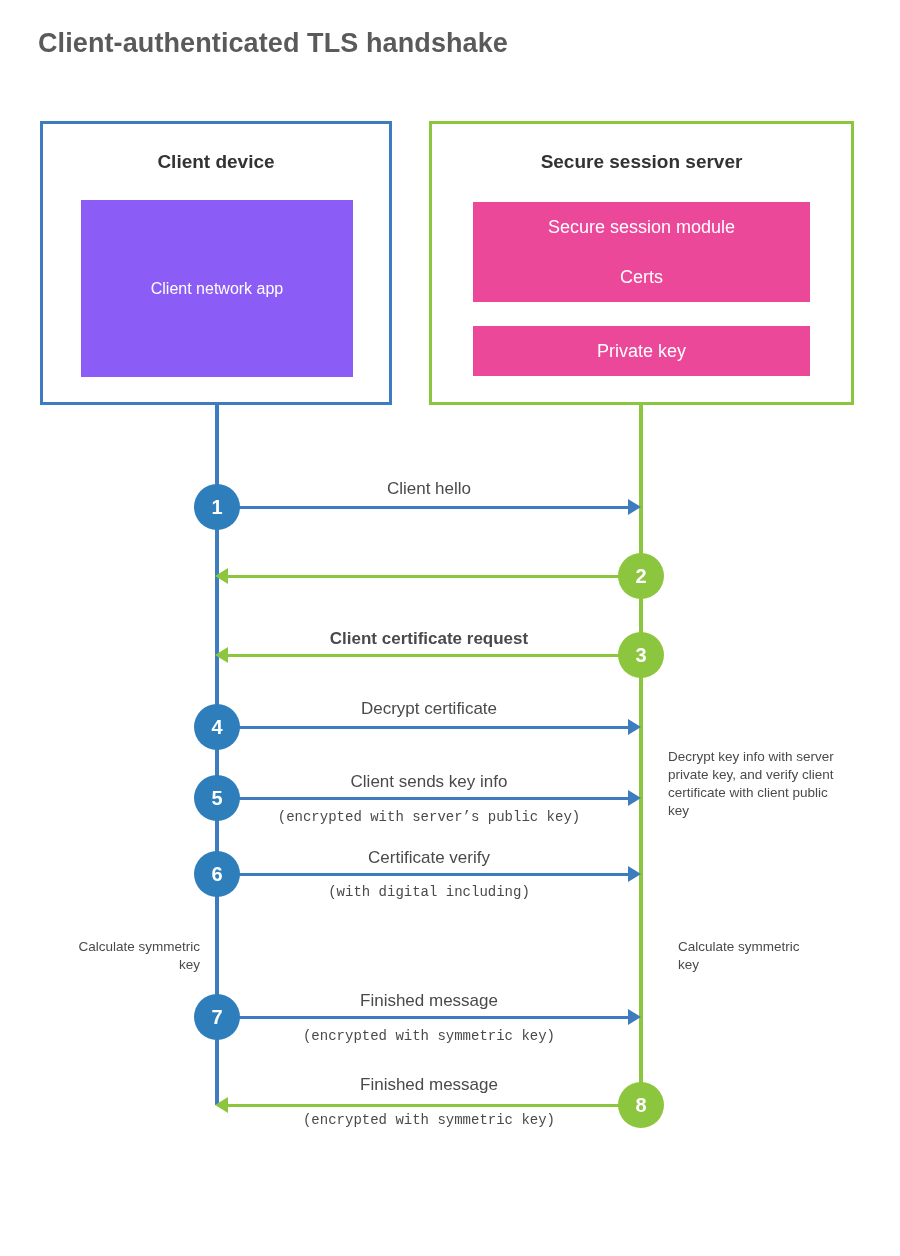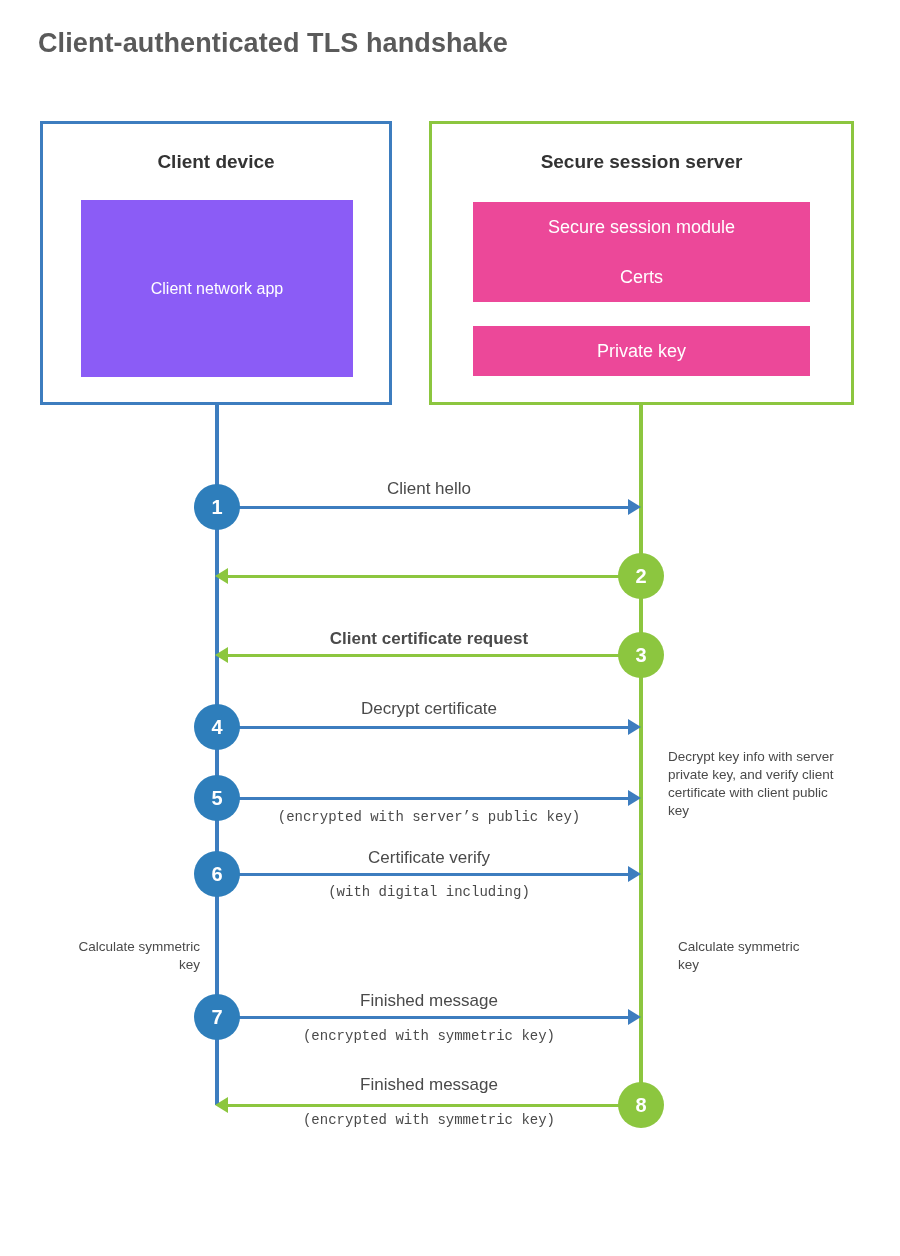--- a/index.html
+++ b/index.html
@@ -213,20 +213,21 @@
   <div class="msg-label" style="left:217px; top:629px; width:424px;font-weight:bold;">Client certificate request</div>
   <div class="msg-line green" style="left:228px; top:654px; width:413px;"></div>
   <div class="msg-head left green" style="left:215px; top:647px;"></div>
   <div class="step-circle green" style="left:618px; top:632px;">3</div>
 
   <div class="msg-label" style="left:217px; top:699px; width:424px;">Decrypt certificate</div>
   <div class="msg-line blue" style="left:217px; top:726px; width:411px;"></div>
   <div class="msg-head right blue" style="left:628px; top:719px;"></div>
   <div class="step-circle blue" style="left:194px; top:704px;">4</div>
 
+  <div class="msg-label" style="left:217px; top:772px; width:424px;">Client sends key info</div>
   <div class="msg-line blue" style="left:217px; top:797px; width:411px;"></div>
   <div class="msg-head right blue" style="left:628px; top:790px;"></div>
   <div class="msg-sublabel" style="left:217px; top:809px; width:424px;">(encrypted with server’s public key)</div>
   <div class="step-circle blue" style="left:194px; top:775px;">5</div>
 
   <div class="msg-label" style="left:217px; top:848px; width:424px;">Certificate verify</div>
   <div class="msg-line blue" style="left:217px; top:873px; width:411px;"></div>
   <div class="msg-head right blue" style="left:628px; top:866px;"></div>
   <div class="msg-sublabel" style="left:217px; top:884px; width:424px;">(with digital including)</div>
   <div class="step-circle blue" style="left:194px; top:851px;">6</div>

